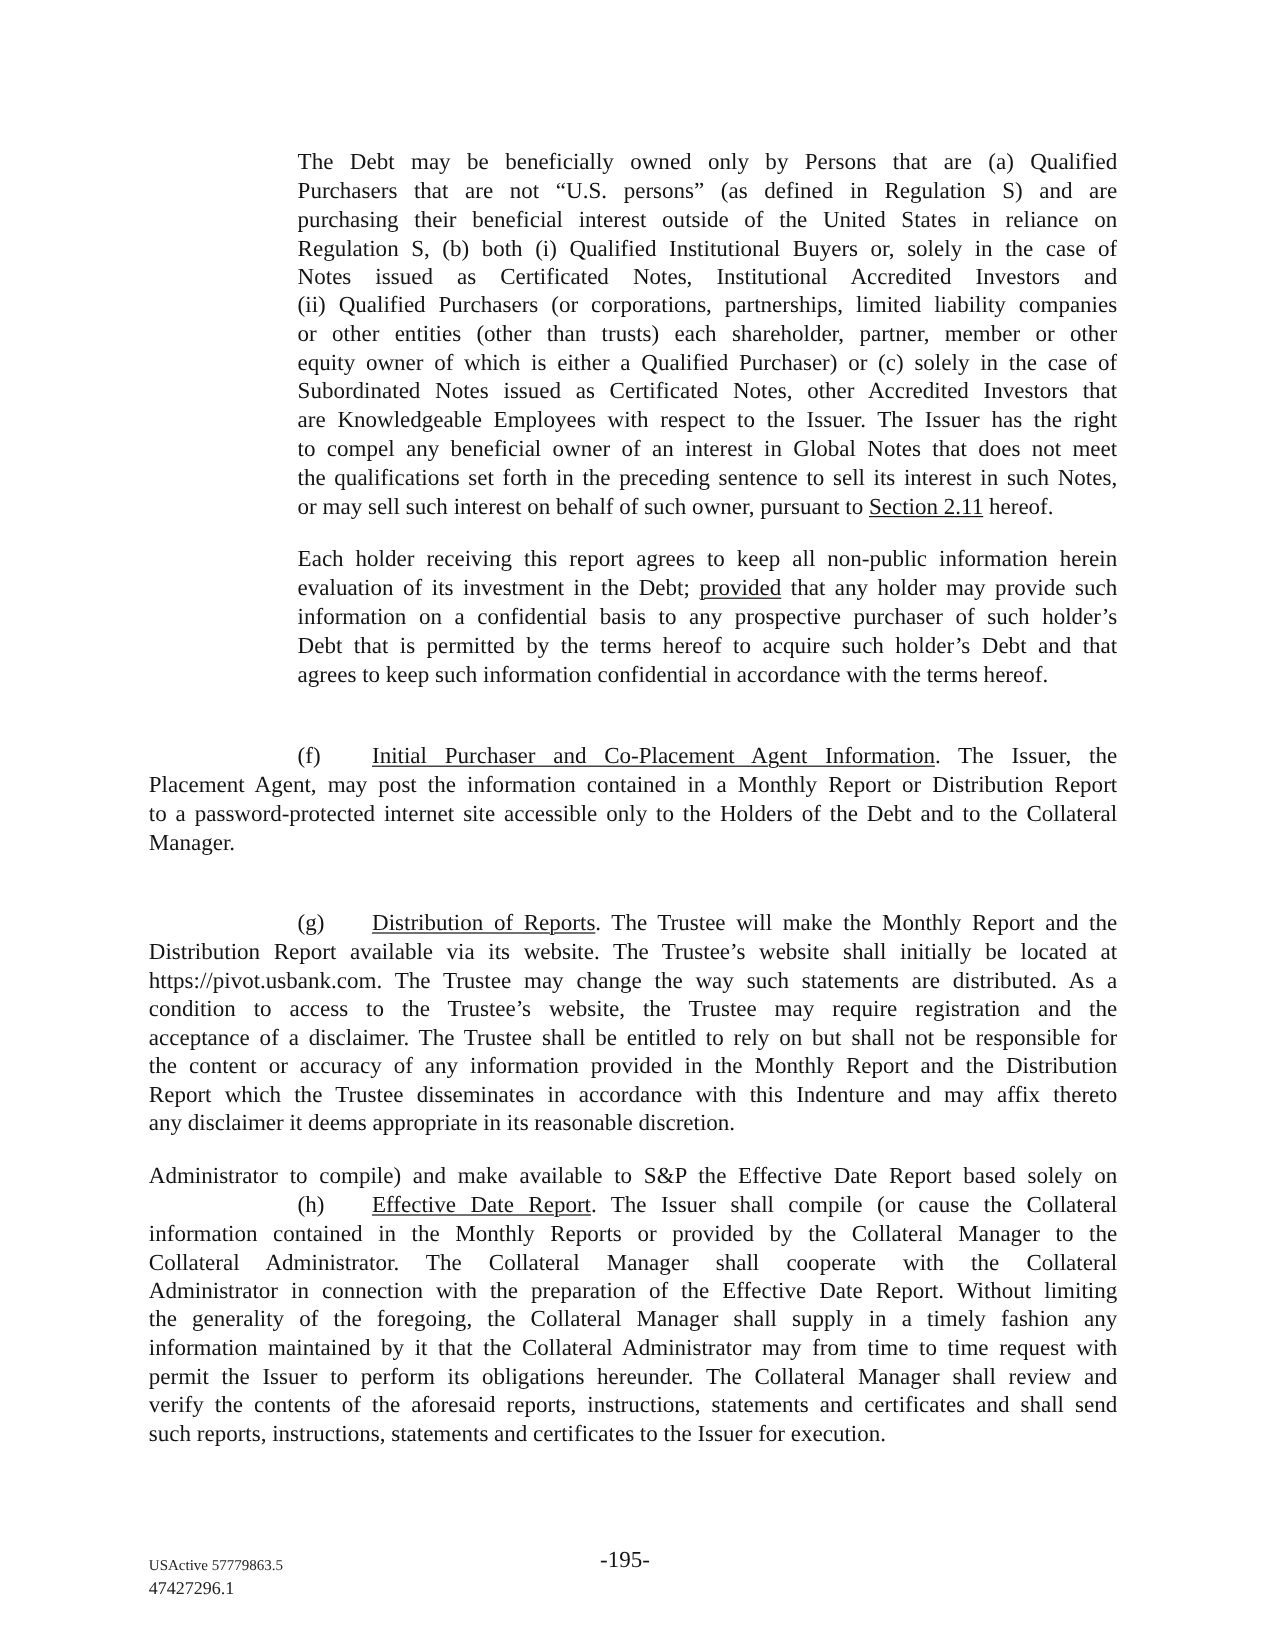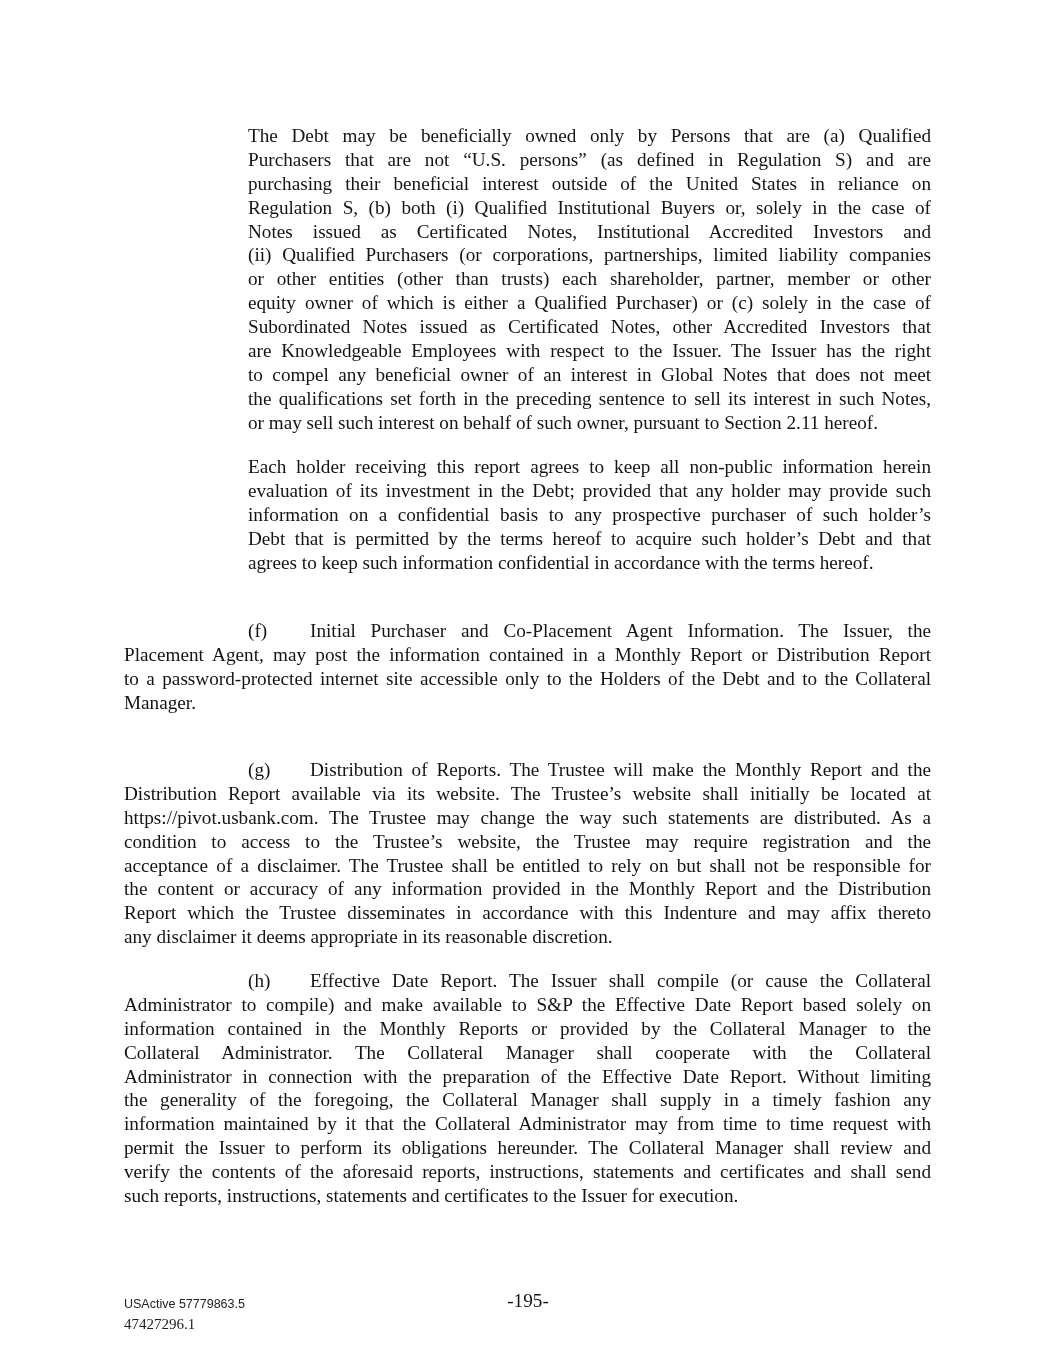--- a/index.html
+++ b/index.html
@@ -1,28 +1,28 @@
 <!DOCTYPE html>
 <html><head>
 <meta charset="utf-8">
 <style>
   html, body { margin: 0; padding: 0; background: #ffffff; }
   body { width: 1055px; height: 1365px; position: relative; overflow: hidden; }
   .page { position: absolute; left: 0; top: 0; width: 1055px; height: 1365px; background: #fff; color: #111; }
   .para { position: absolute; font-family: "Liberation Serif", "DejaVu Serif", serif; font-size: 19.2px; line-height: 23.9px; color: #141414; }
   .line { display: block; white-space: nowrap; text-align: justify; text-align-last: justify; height: 23.9px; overflow: hidden; }
   .line.last { text-align-last: left; }
-  .u { text-decoration-thickness: 1px; text-underline-offset: 2px; }
+  .u { text-decoration: underline; text-decoration-thickness: 1px; text-underline-offset: 2px; }
   .p-indented { left: 248px; width: 683px; }
   .p-full { left: 124px; width: 807px; }
   .lbl { display: inline-block; width: 62px; text-align: left; }
   .indent { display: inline-block; width: 124px; }
-  .footer-left { position: absolute; left: 124px; top: 1297px; font-family: Liberation Sans, sans-serif; font-size: 12.5px; color: #222; }
+  .footer-left { position: absolute; left: 124px; top: 1297px; font-family: Liberation Serif, serif; font-size: 12.5px; color: #222; }
   .footer-left2 { position: absolute; left: 124px; top: 1316px; font-family: "Liberation Serif", "DejaVu Serif", serif; font-size: 15px; color: #222; }
-  .page-num { position: absolute; left: 500px; top: 1290px; width: 56px; text-align: center; font-family: "Liberation Serif", "DejaVu Serif", serif; font-size: 19.2px; color: #141414; }
+  .page-num { position: absolute; left: 500px; top: 1290px; width: 56px; font-family: "Liberation Serif", "DejaVu Serif", serif; font-size: 19.2px; color: #141414; }
 </style>
 </head>
 <body>
 
 <div class="page">
 
   <div class="para p-indented" style="top:124px;">
     <span class="line">The Debt may be beneficially owned only by Persons that are (a)&nbsp;Qualified</span>
     <span class="line">Purchasers that are not “U.S. persons” (as defined in Regulation&nbsp;S) and are</span>
     <span class="line">purchasing their beneficial interest outside of the United States in reliance on</span>
@@ -58,22 +58,22 @@
     <span class="line">Distribution Report available via its website.  The Trustee’s website shall initially be located at</span>
     <span class="line">https://pivot.usbank.com.  The Trustee may change the way such statements are distributed.  As a</span>
     <span class="line">condition to access to the Trustee’s website, the Trustee may require registration and the</span>
     <span class="line">acceptance of a disclaimer.  The Trustee shall be entitled to rely on but shall not be responsible for</span>
     <span class="line">the content or accuracy of any information provided in the Monthly Report and the Distribution</span>
     <span class="line">Report which the Trustee disseminates in accordance with this Indenture and may affix thereto</span>
     <span class="line last">any disclaimer it deems appropriate in its reasonable discretion.</span>
   </div>
 
   <div class="para p-full" style="top:969px;">
+    <span class="line">Administrator to compile) and make available to S&amp;P the Effective Date Report based solely on</span>
     <span class="line"><span class="indent"></span><span class="lbl">(h)</span><span class="u">Effective Date Report</span><span>.  The Issuer shall compile (or cause the Collateral</span></span>
-    <span class="line">Administrator to compile) and make available to S&amp;P the Effective Date Report based solely on</span>
     <span class="line">information contained in the Monthly Reports or provided by the Collateral Manager to the</span>
     <span class="line">Collateral Administrator.   The Collateral Manager shall cooperate with the Collateral</span>
     <span class="line">Administrator in connection with the preparation of the Effective Date Report.  Without limiting</span>
     <span class="line">the generality of the foregoing, the Collateral Manager shall supply in a timely fashion any</span>
     <span class="line">information maintained by it that the Collateral Administrator may from time to time request with</span>
     <span class="line">permit the Issuer to perform its obligations hereunder.  The Collateral Manager shall review and</span>
     <span class="line">verify the contents of the aforesaid reports, instructions, statements and certificates and shall send</span>
     <span class="line last">such reports, instructions, statements and certificates to the Issuer for execution.</span>
   </div>
 

